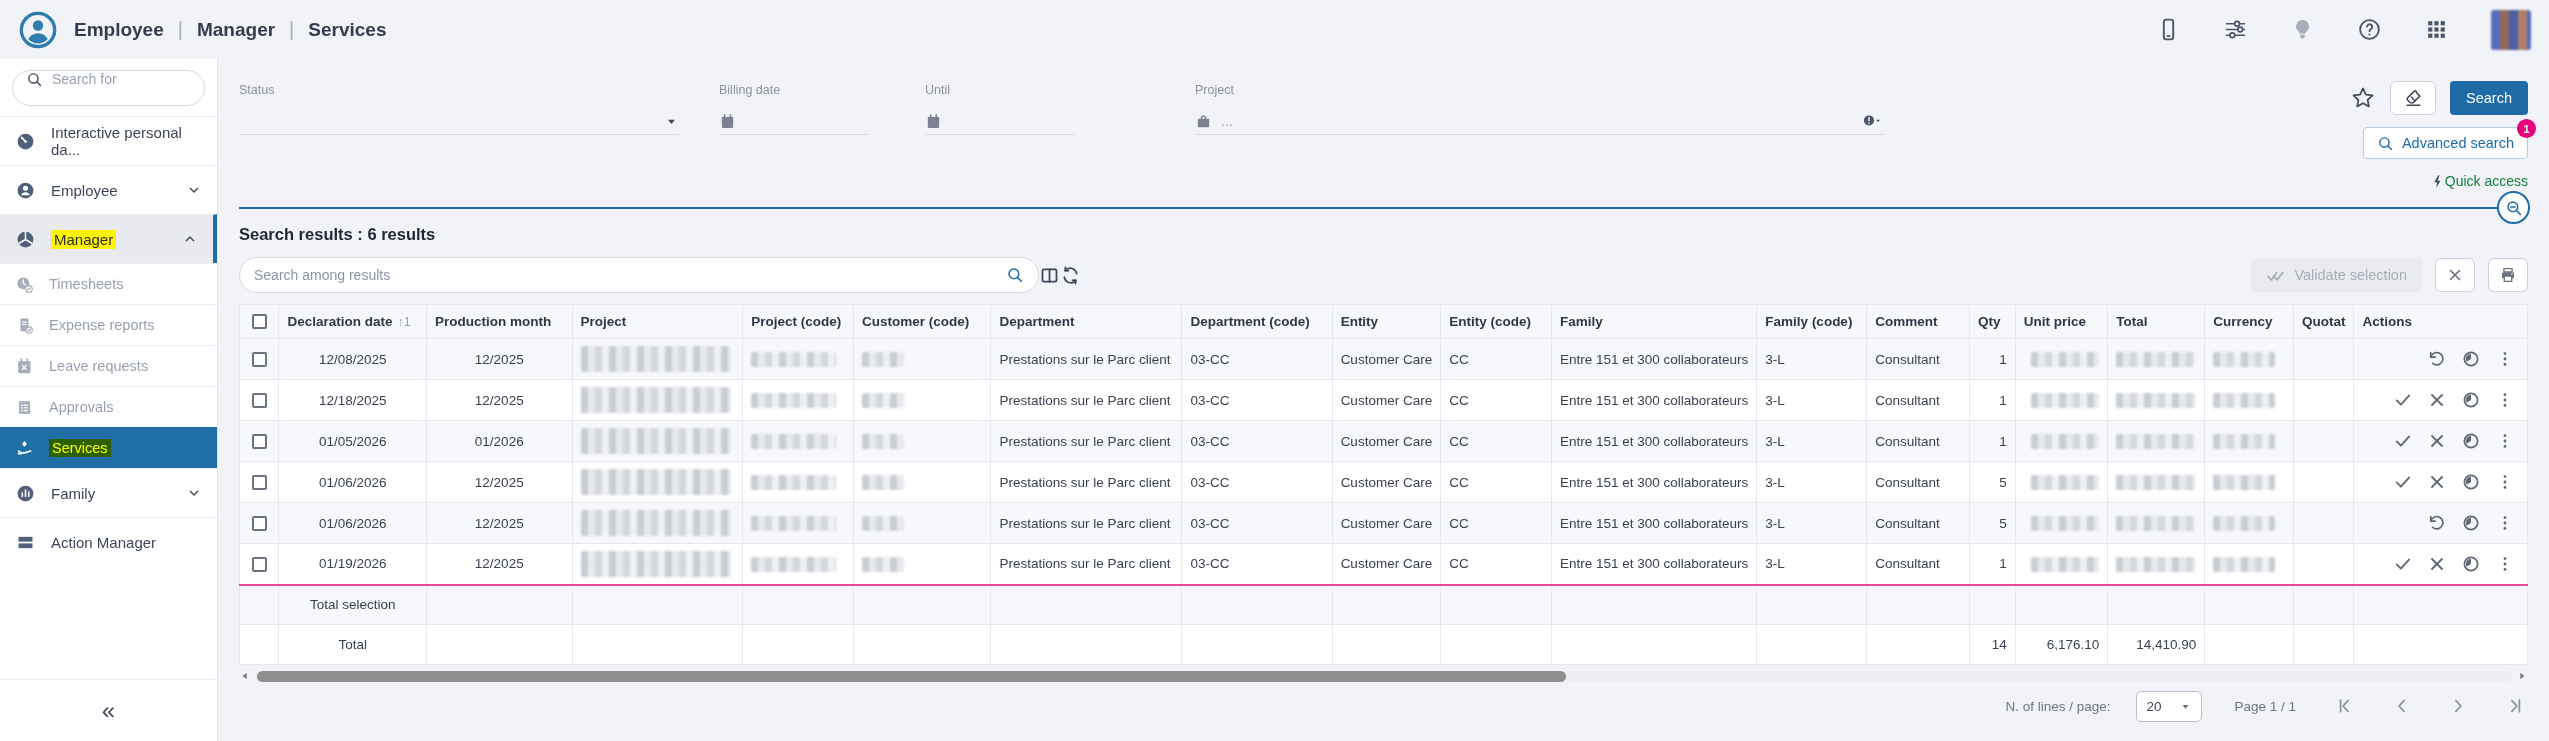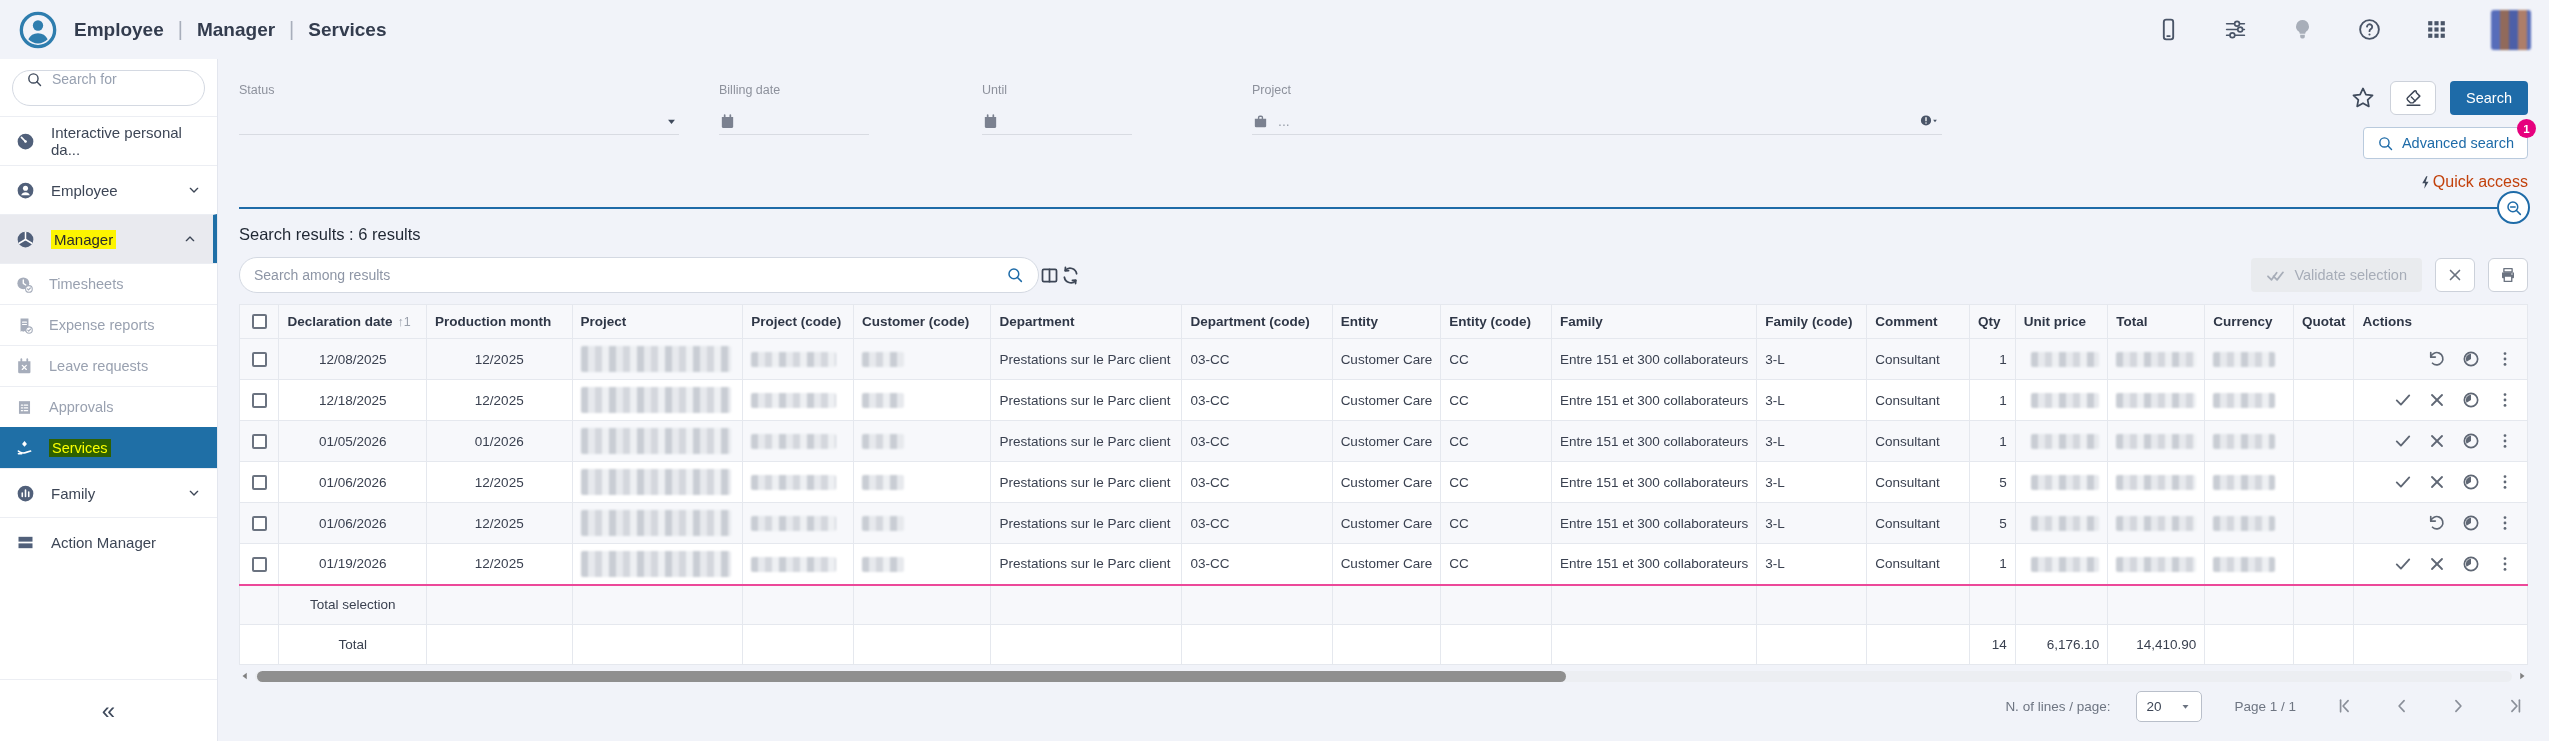--- a/index.html
+++ b/index.html
@@ -59,49 +59,49 @@
   .filters{position:relative;padding:24px 0 0 0;height:150px;flex:0 0 150px;}
   .f-row{display:flex;}
   .field{display:flex;flex-direction:column;}
   .f-label{font-size:12.5px;color:#8d919c;margin-bottom:11px;}
   .f-control{display:flex;align-items:center;gap:9px;height:27px;border-bottom:1px solid #d8dbe2;
     color:#6e7582;font-size:14px;cursor:pointer;}
   .f-control .ic{width:17px;height:17px;color:#7b8190;}
   .f-control .caret{margin-left:auto;width:15px;height:15px;color:#3f4a5c;}
   .field.status{width:440px;}
   .field.billing{width:150px;margin-left:40px;}
-  .field.until{width:150px;margin-left:113px;}
+  .field.until{width:150px;margin-left:56px;}
   .field.project{width:690px;margin-left:120px;}
   .f-dots{color:#9aa0ab;}
   .f-info{margin-left:auto;width:26px;height:18px;color:#4a5568;}
 
   .f-actions{position:absolute;top:22px;right:0;display:flex;align-items:center;gap:14px;}
   .star-btn{width:26px;height:26px;color:#3f4a5c;cursor:pointer;}
   .eraser-btn{width:46px;height:34px;border:1px solid #ccd1da;border-radius:6px;background:#fff;
     display:flex;align-items:center;justify-content:center;cursor:pointer;color:#3d4656;}
   .eraser-btn .ic{width:19px;height:19px;}
   .search-btn{height:34px;padding:0 16px;background:var(--accent);color:#fff;border:none;border-radius:4px;
     font:inherit;font-size:14.5px;cursor:pointer;}
   .f-advanced{position:absolute;top:68px;right:0;}
   .adv-btn{position:relative;height:32px;padding:0 13px;background:#fff;border:1px solid #b9cadd;border-radius:4px;
     color:var(--accent);font:inherit;font-size:14.5px;display:flex;align-items:center;gap:8px;cursor:pointer;}
   .adv-btn .ic{width:17px;height:17px;}
   .adv-badge{position:absolute;top:-9px;right:-9px;width:19px;height:19px;border-radius:50%;background:#e6007e;
     color:#fff;font-size:11.5px;display:flex;align-items:center;justify-content:center;font-weight:700;}
   .f-quick{position:absolute;top:114px;right:0;display:flex;align-items:center;
-    color:#c2410c;font-size:16px;cursor:pointer;}
+    color:#15803d;font-size:14px;cursor:pointer;}
   .f-quick .ic{width:15px;height:15px;color:#3f4a5c;}
   .f-divider{position:absolute;left:0;right:0;bottom:0;height:2px;background:var(--accent);}
   .collapse-circle{position:absolute;right:-2px;top:-16px;width:33px;height:33px;border-radius:50%;
     background:#fff;border:2px solid var(--accent);color:var(--accent);display:flex;align-items:center;
     justify-content:center;cursor:pointer;}
   .collapse-circle .ic{width:18px;height:18px;}
 
   
-  .results-title{font-size:16.5px;font-weight:400;color:#1f2733;margin:16px 0 12px 0;}
+  .results-title{font-size:16.5px;font-weight:700;color:#1f2733;margin:16px 0 12px 0;}
   .toolbar{display:flex;align-items:center;flex:0 0 38px;}
   .pill-search{width:800px;height:36px;border:1px solid #d4d9e2;border-radius:18px;background:#fff;
     display:flex;align-items:center;padding:0 14px;gap:10px;}
   .pill-search input{border:none;outline:none;flex:1;font:inherit;font-size:14px;background:transparent;color:#3d4656;}
   .pill-search input::placeholder{color:#8d95a5;}
   .pill-search .ic{width:18px;height:18px;color:var(--accent);cursor:pointer;}
   .tool-ic{width:21px;height:21px;color:#3d4656;cursor:pointer;}
   .toolbar-right{margin-left:auto;display:flex;align-items:center;gap:13px;}
   .validate-btn{height:34px;padding:0 15px;background:#e9ebee;color:#a7adb8;border:none;border-radius:4px;
     font:inherit;font-size:14.5px;display:flex;align-items:center;gap:9px;cursor:default;}

